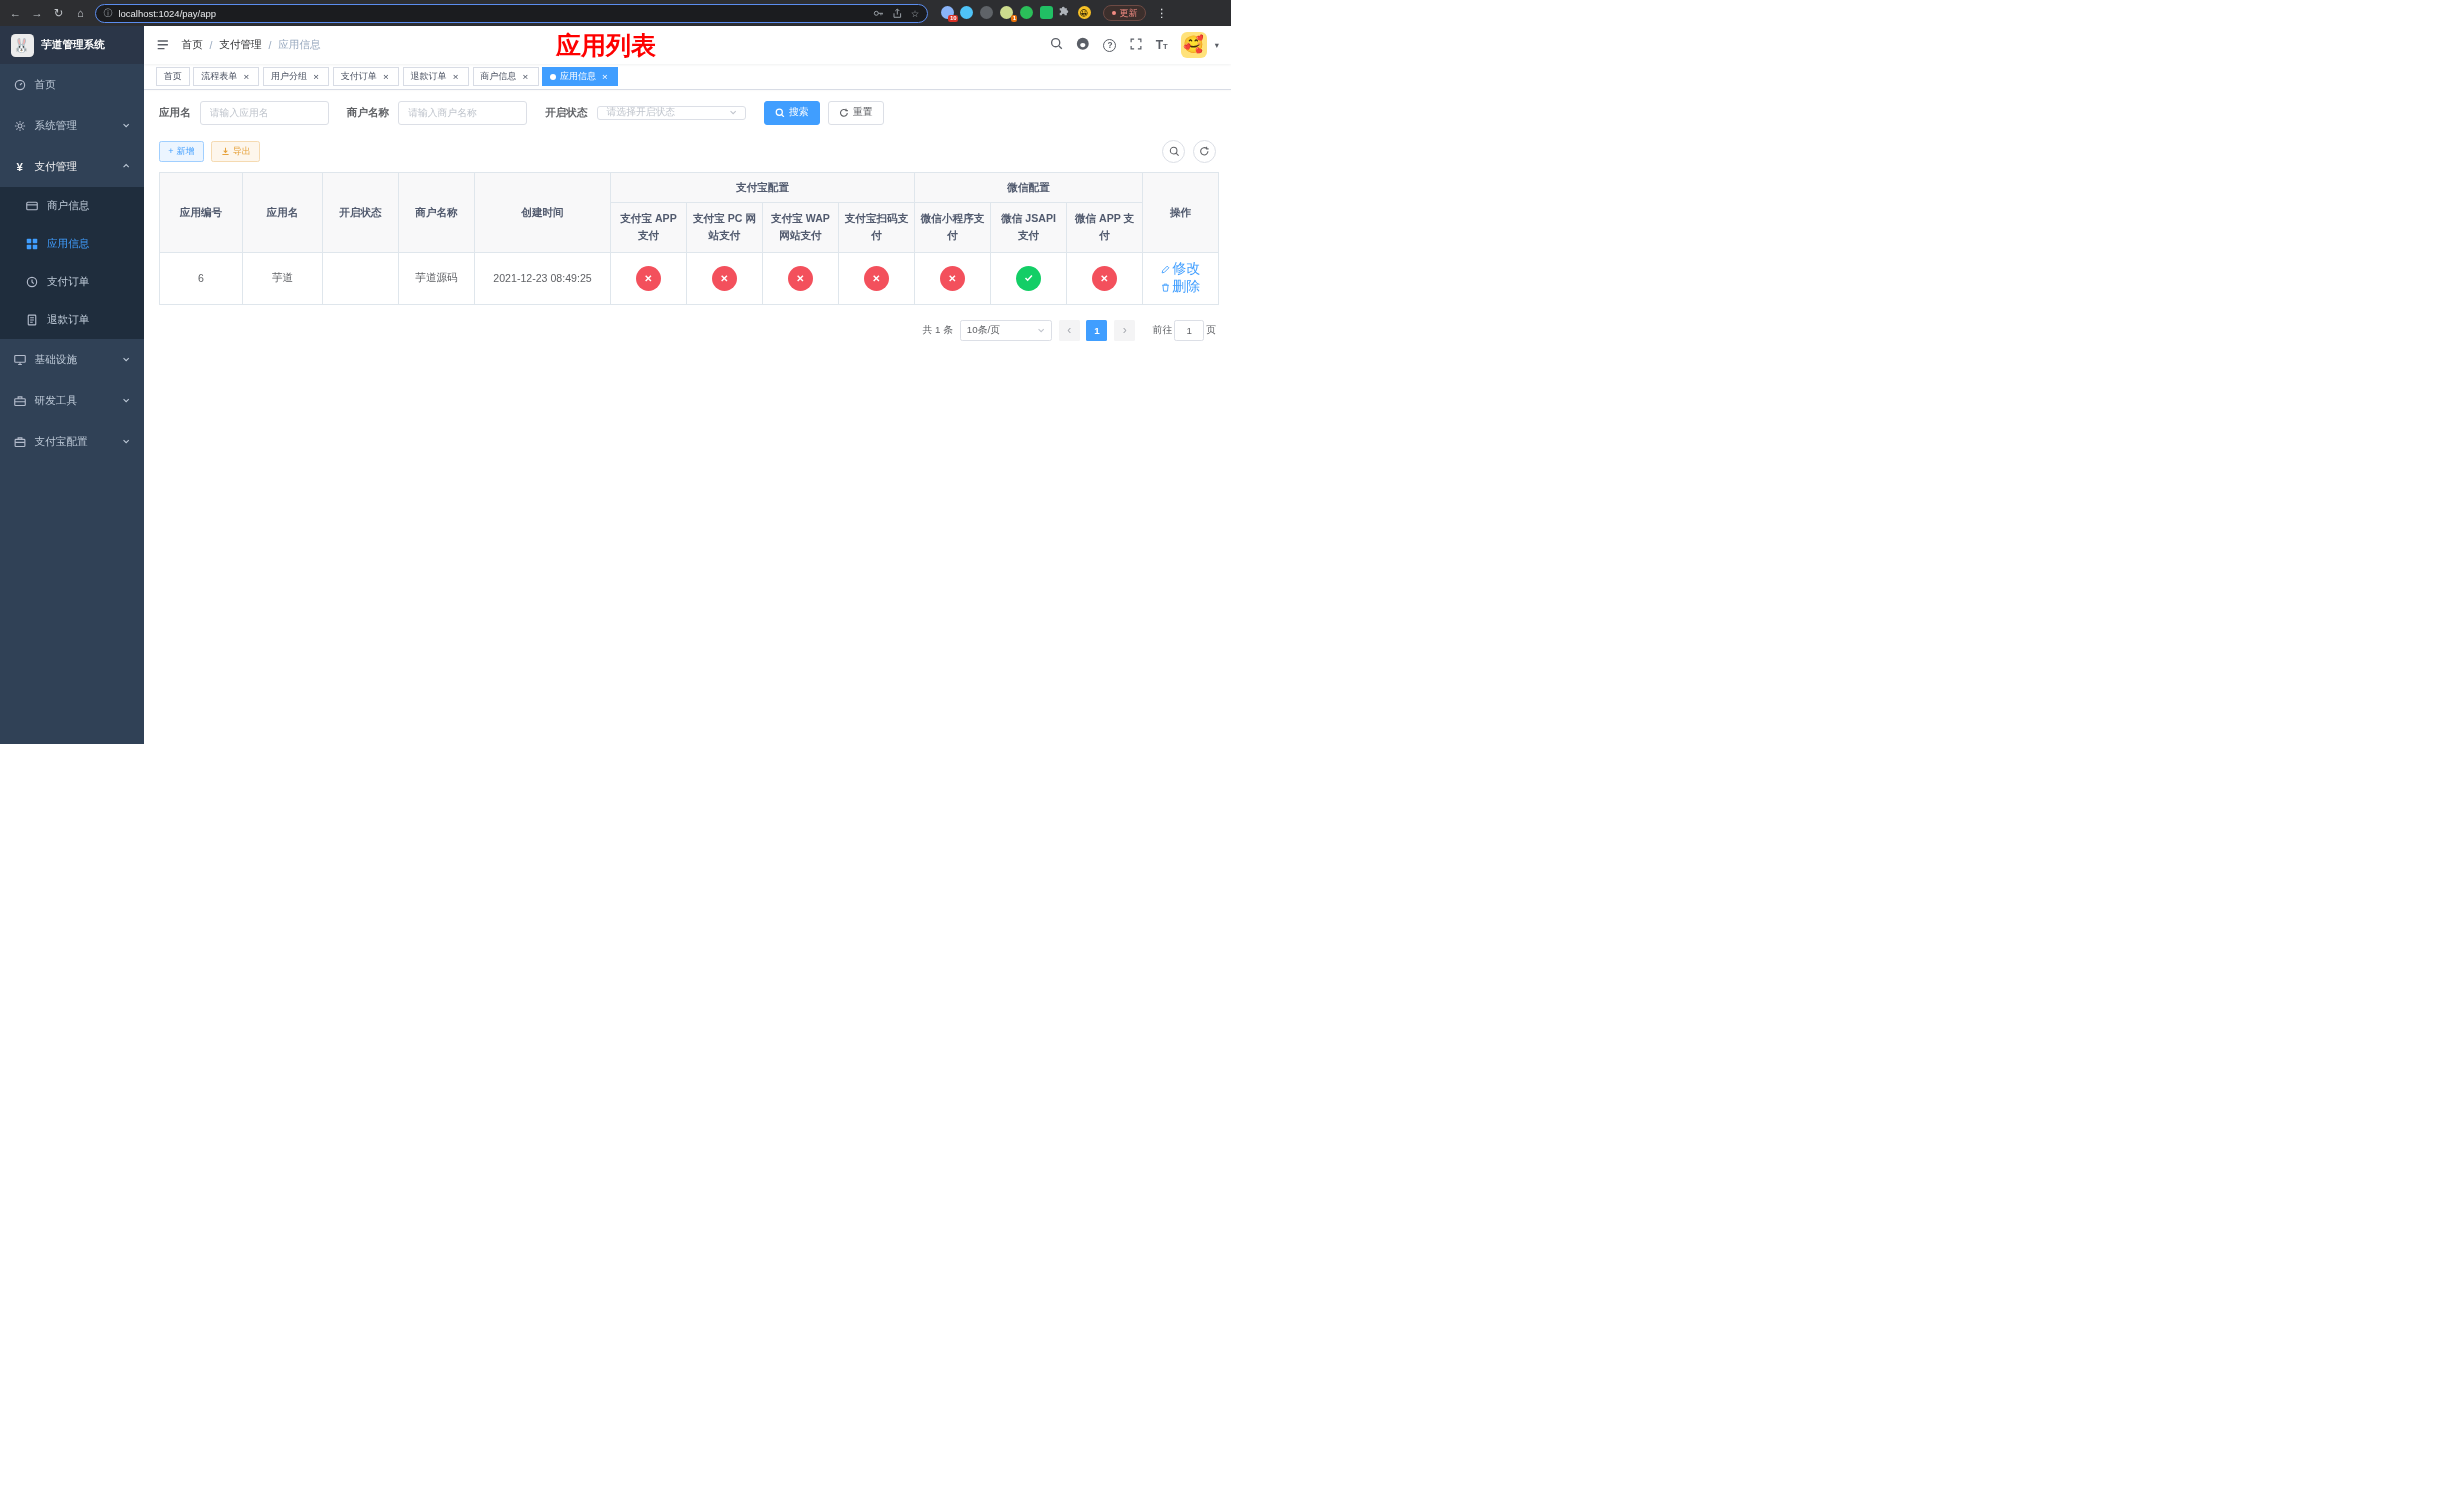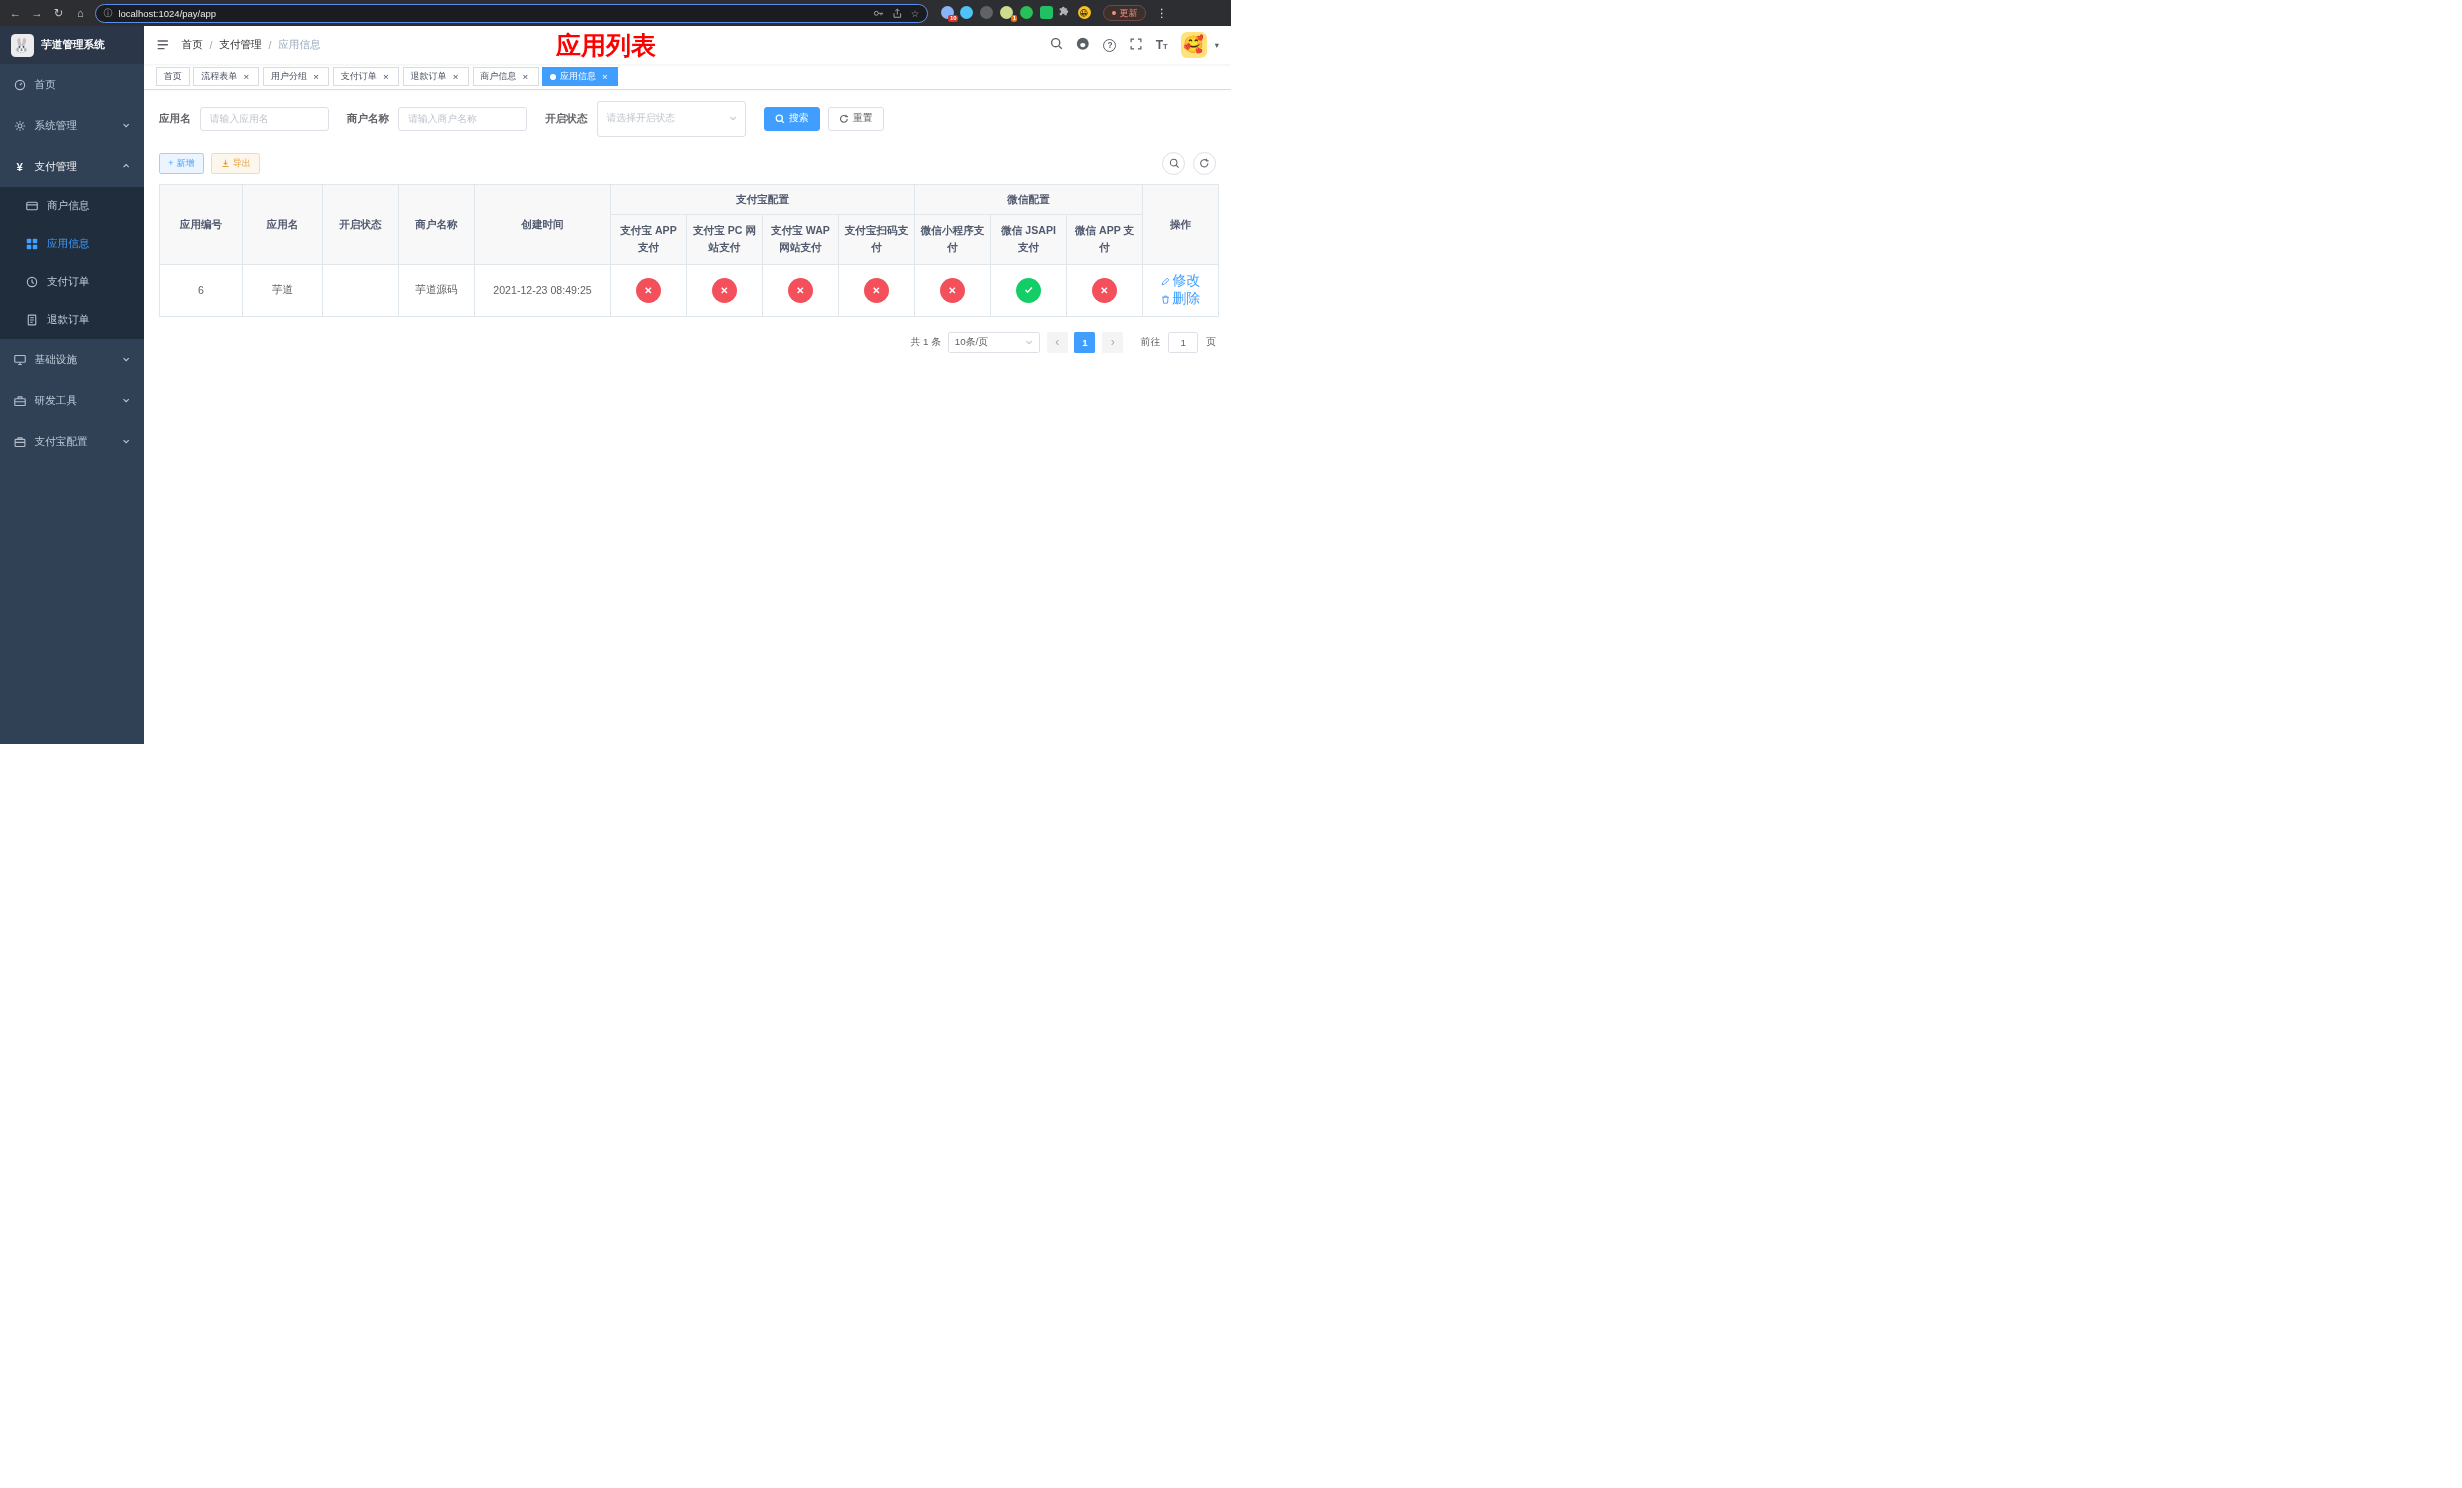--- a/index.html
+++ b/index.html
@@ -66,21 +66,21 @@
   .tag .x{font-size:9.8px;line-height:1;width:10.6px;text-align:center;border-radius:50%}
   .tag.active{background:#409eff;border-color:#409eff;color:#fff}
   .tag-dot{width:6px;height:6px;border-radius:50%;background:#fff;display:inline-block;flex:none}
 
   
   .content{flex:1;padding:10.6px 15px;overflow:hidden}
   .filter-row{display:flex;align-items:center;margin-bottom:15px}
   .f-label{font-size:10.6px;color:#606266;font-weight:700;margin-right:9px;white-space:nowrap}
   .f-input{width:129px;height:24px;border:0.8px solid #dcdfe6;border-radius:3px;padding:0 9px;font-size:9.8px;color:#606266;outline:none;margin-right:18px;font-family:inherit}
   .f-input::placeholder{color:#bfc4cc}
-  .f-select{width:149px;height:36px;border:0.8px solid #dcdfe6;border-radius:3px;padding:0 7.6px 0 9px;display:flex;align-items:center;justify-content:space-between;color:#bfc4cc;font-size:9.8px;margin-right:10.6px;background:#fff;cursor:pointer}
+  .f-select{width:149px;height:14px;border:0.8px solid #dcdfe6;border-radius:3px;padding:0 7.6px 0 9px;display:flex;align-items:center;justify-content:space-between;color:#bfc4cc;font-size:9.8px;margin-right:10.6px;background:#fff;cursor:pointer}
   .f-select .chev2{color:#c0c4cc;display:flex}
   .btn{height:24px;border-radius:3px;font-size:9.8px;display:inline-flex;align-items:center;gap:3.8px;padding:0 10.6px;cursor:pointer;border:0.8px solid #dcdfe6;background:#fff;color:#606266;margin-left:7.6px;white-space:nowrap}
   .btn.primary{background:#409eff;border-color:#409eff;color:#fff}
 
   .toolbar{display:flex;align-items:center;gap:7.6px;margin-bottom:9px}
   .mini-btn{height:21px;padding:0 8.3px;font-size:9px;border-radius:2.3px;display:inline-flex;align-items:center;gap:3px;cursor:pointer;white-space:nowrap}
   .mini-btn.add{background:#ecf5ff;border:0.8px solid #a0cfff;color:#409eff}
   .mini-btn.export{background:#fdf6ec;border:0.8px solid #f5dab1;color:#e6a23c}
   .tool-right{margin-left:auto;display:flex;gap:7.6px}
   .circle-btn{width:23px;height:23px;border-radius:50%;border:0.8px solid #dcdfe6;background:#fff;color:#606266;display:flex;align-items:center;justify-content:center;cursor:pointer}
@@ -101,21 +101,21 @@
   .cfg[data-state="enabled"]{background:#13ce66}
   .cfg[data-state="enabled"] .ic-check{display:block}
   .op-link{color:#409eff;font-size:14px;display:inline-flex;align-items:center;gap:2.3px;cursor:pointer;margin:0 3.8px;white-space:nowrap}
 
   
   .pagination{display:flex;align-items:center;justify-content:flex-end;margin-top:15px;gap:6.8px;font-size:9.8px;color:#606266;width:1057px}
   .pg-size{width:92px;height:21px;border:0.8px solid #dcdfe6;border-radius:2.3px;display:flex;align-items:center;justify-content:space-between;padding:0 6px;background:#fff;cursor:pointer}
   .pg-size .chev2{color:#c0c4cc;display:flex}
   .pg-btn{min-width:21px;height:21px;border-radius:1.5px;background:#f4f4f5;color:#a8abb2;display:flex;align-items:center;justify-content:center;font-size:12px;cursor:pointer;user-select:none}
   .pg-page{background:#409eff;color:#fff;font-weight:600;font-size:9.8px}
-  .pg-goto{display:flex;align-items:center;gap:8px;margin-left:10.6px}
+  .pg-goto{display:flex;align-items:center;gap:2px;margin-left:10.6px}
   .pg-input{width:30px;height:21px;border:0.8px solid #dcdfe6;border-radius:2.3px;text-align:center;font-size:9.8px;color:#606266;outline:none;font-family:inherit}
 </style>
 </head>
 <body>
 
 <div class="screen">
 
   <div class="chrome">
     <span class="nav-ic">←</span>
     <span class="nav-ic">→</span>

